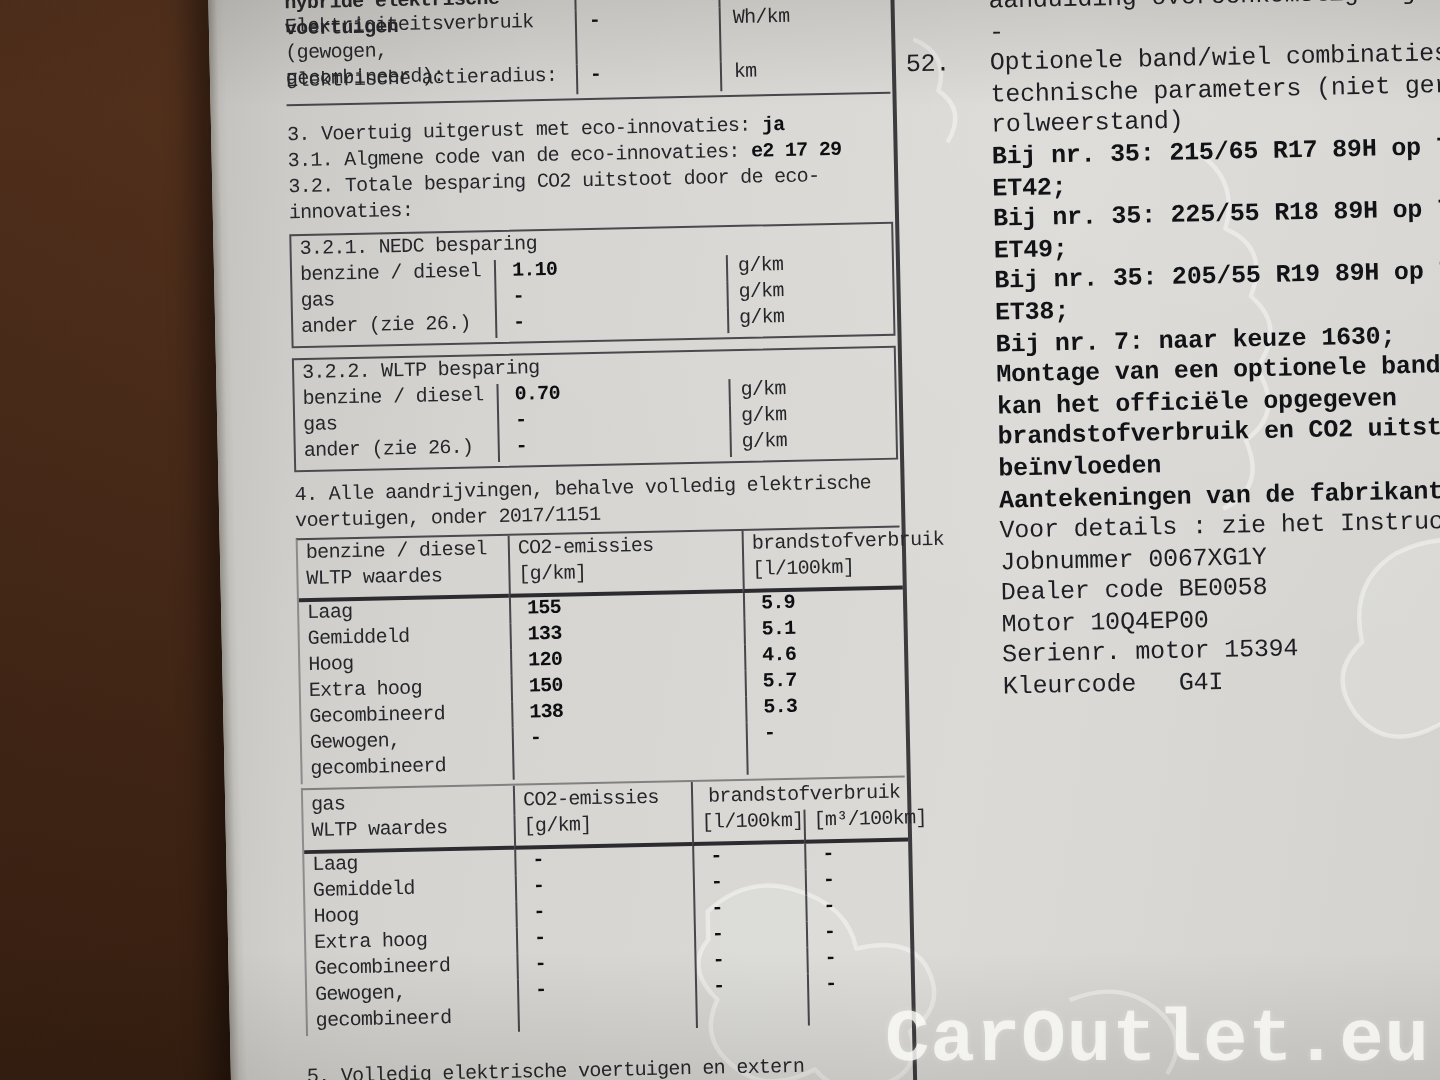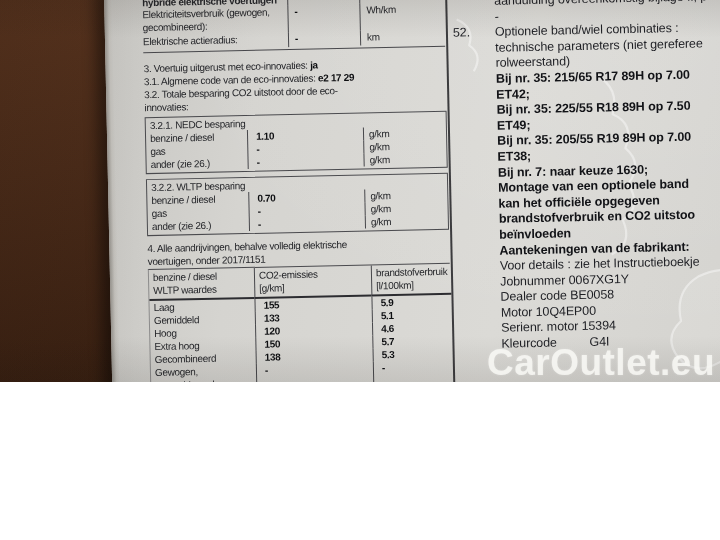--- a/index.html
+++ b/index.html
@@ -1,19 +1,19 @@
 <!DOCTYPE html>
 <html><head>
 <meta charset="utf-8">
 <style>
   html,body{margin:0;padding:0;}
   .scene{
-    position:relative; width:720px; height:382px; overflow:hidden;
+    position:relative; width:720px; height:540px; overflow:hidden;
     background:linear-gradient(170deg,#57331e 0%,#4a2b19 35%,#3c2213 70%,#2f1a0d 100%);
-    font-family:Liberation Sans, sans-serif;
+    font-family:Liberation Mono, monospace;
   }
   .paper{
     position:absolute; left:110px; top:-18px; width:660px; height:586px;
     background:
       radial-gradient(120% 90% at 80% 10%, rgba(255,255,255,0.10), rgba(0,0,0,0) 60%),
       linear-gradient(100deg,#c7c6c2 0%,#d5d4d0 22%,#dbdad6 58%,#d2d1cd 100%);
     transform:rotate(-1.2deg); transform-origin:50% 50%;
     box-shadow:-9px 0 14px rgba(0,0,0,0.45);
   }
   .paper::before{

